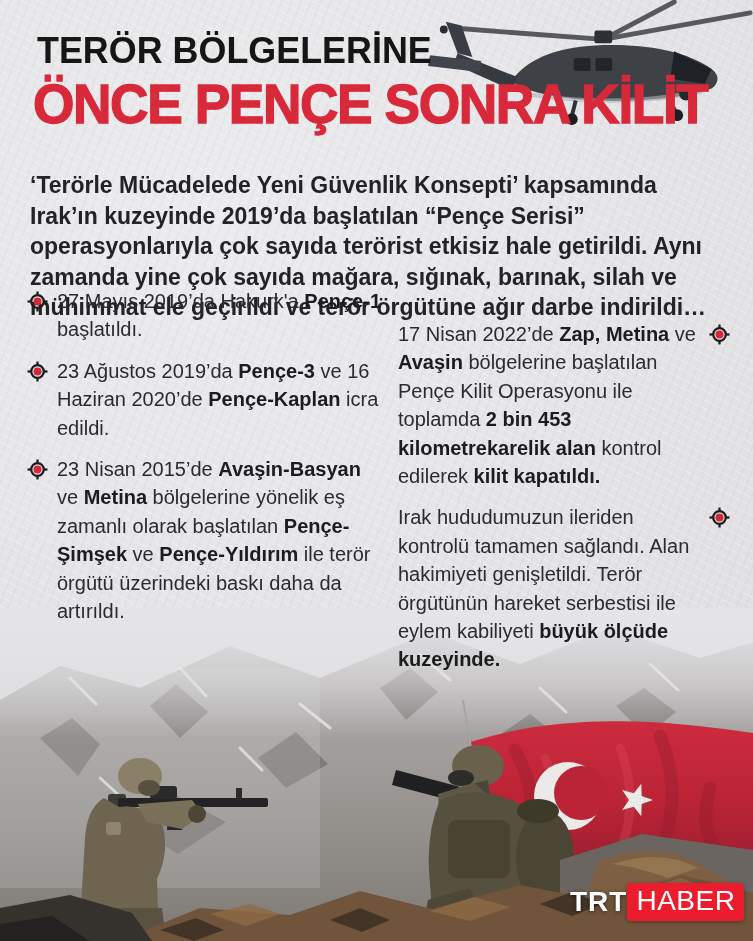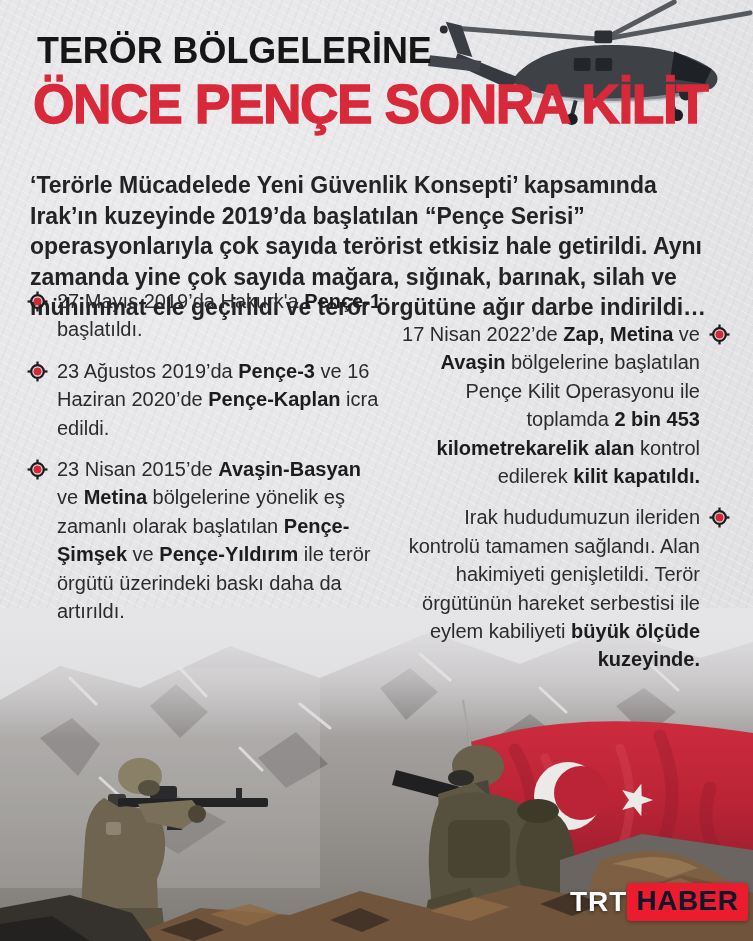--- a/index.html
+++ b/index.html
@@ -31,33 +31,33 @@
     position:absolute;left:30px;top:147px;width:700px;z-index:4;
     font-size:23px;line-height:1.33;font-weight:700;color:#232325;
   }
   .col{position:absolute;z-index:4;font-size:20px;line-height:1.42;color:#2b2b2d;}
   .col .item{display:flex;gap:9px;margin-bottom:13px;align-items:flex-start;}
   .col .bullet{flex:0 0 auto;margin-top:4px;}
   .col .txt{flex:1 1 auto;}
   .col b{font-weight:700;color:#1c1c1e;}
   .col-left{left:27px;top:287px;width:360px;}
   .col-right{left:398px;top:320px;width:332px;}
-  .col-right .txt{text-align:right;}
+  .col-right .txt{text-align:left;}
   .photo{position:absolute;left:0;top:608px;width:753px;height:333px;z-index:2;}
   .photo svg{display:block;}
   .logo{
     position:absolute;left:570px;top:883px;z-index:6;
     display:flex;align-items:center;
   }
   .logo-trt{
     font-size:28px;font-weight:700;color:#ffffff;letter-spacing:1px;
     text-shadow:0 1px 4px rgba(0,0,0,.55);
   }
   .logo-haber{
-    font-size:28px;font-weight:700;color:#0f172a;background:#ec1c2e;
+    font-size:28px;font-weight:400;color:#ffffff;background:#ec1c2e;
     padding:2px 9px 4px 9px;border-radius:4px;letter-spacing:.5px;
     box-shadow:0 1px 4px rgba(0,0,0,.35);
   }
 </style>
 </head>
 <body>
 
 <div class="page">
 
   <svg class="heli" viewBox="0 0 330 130" aria-hidden="true">

